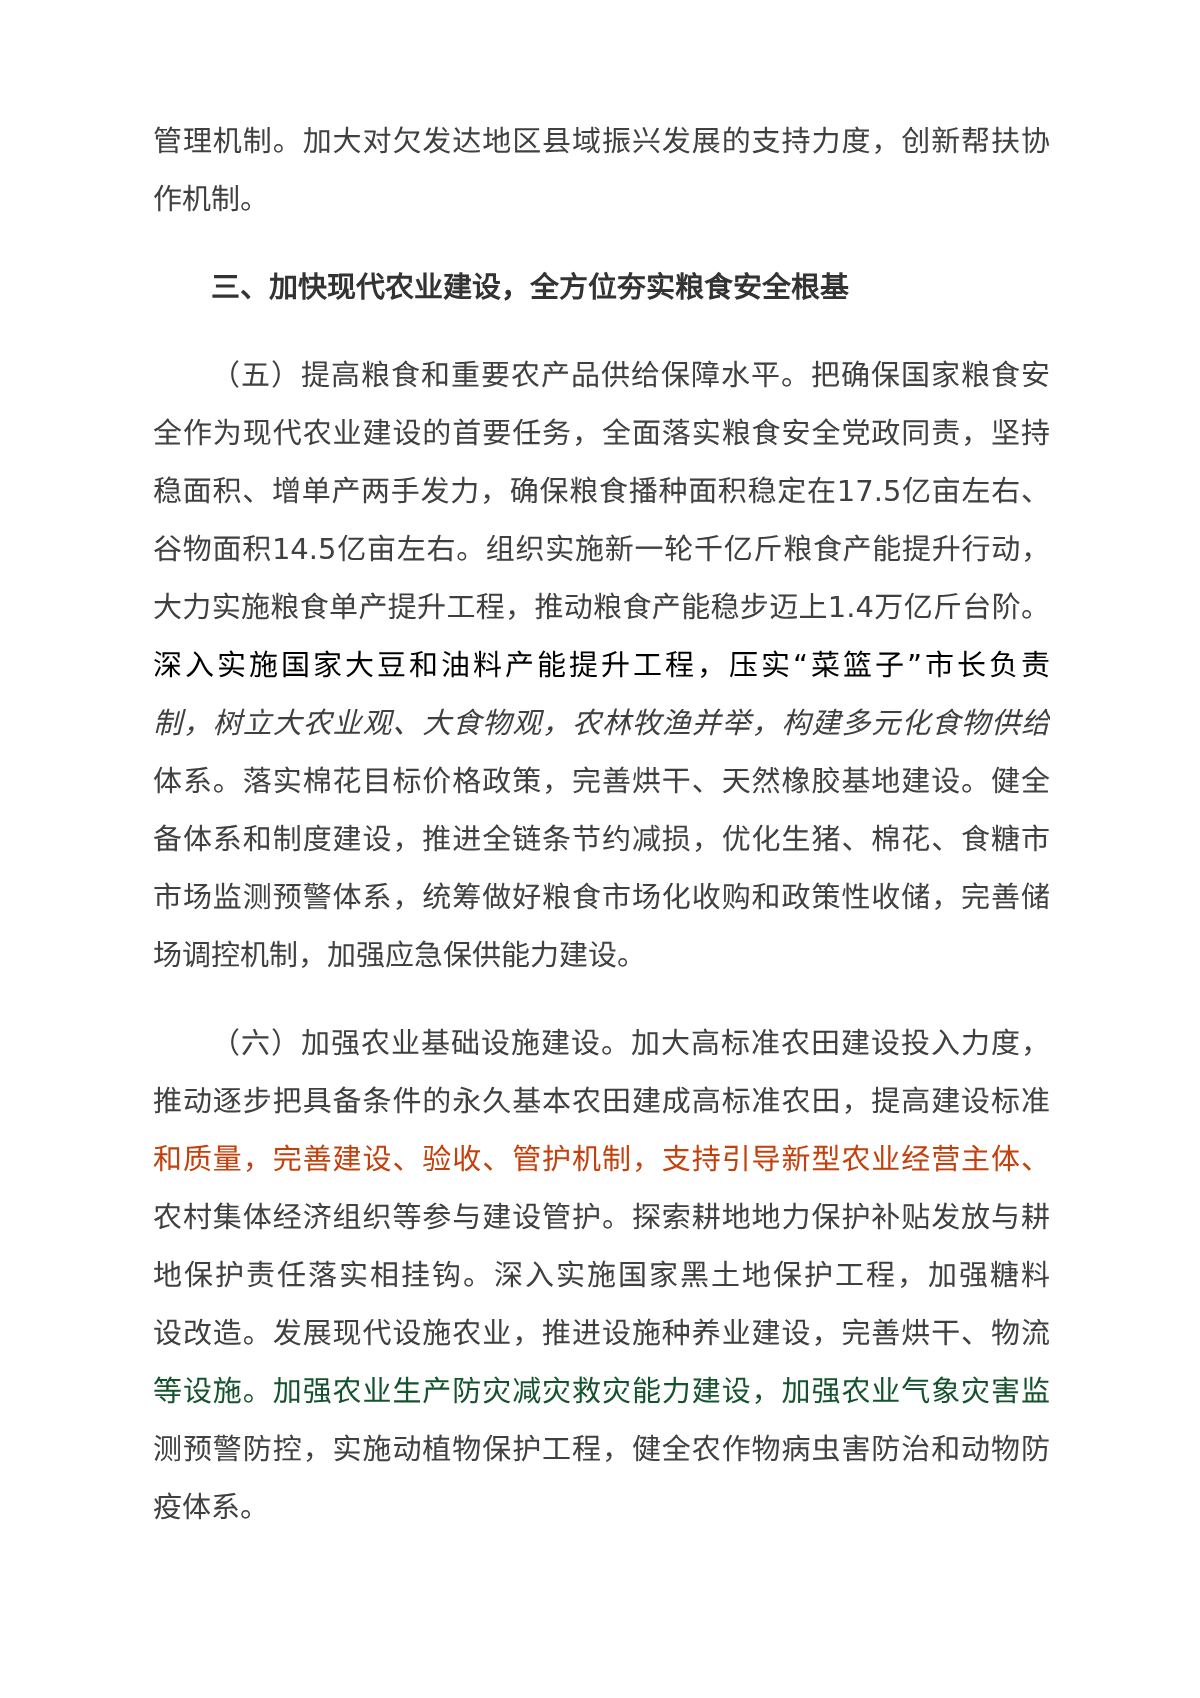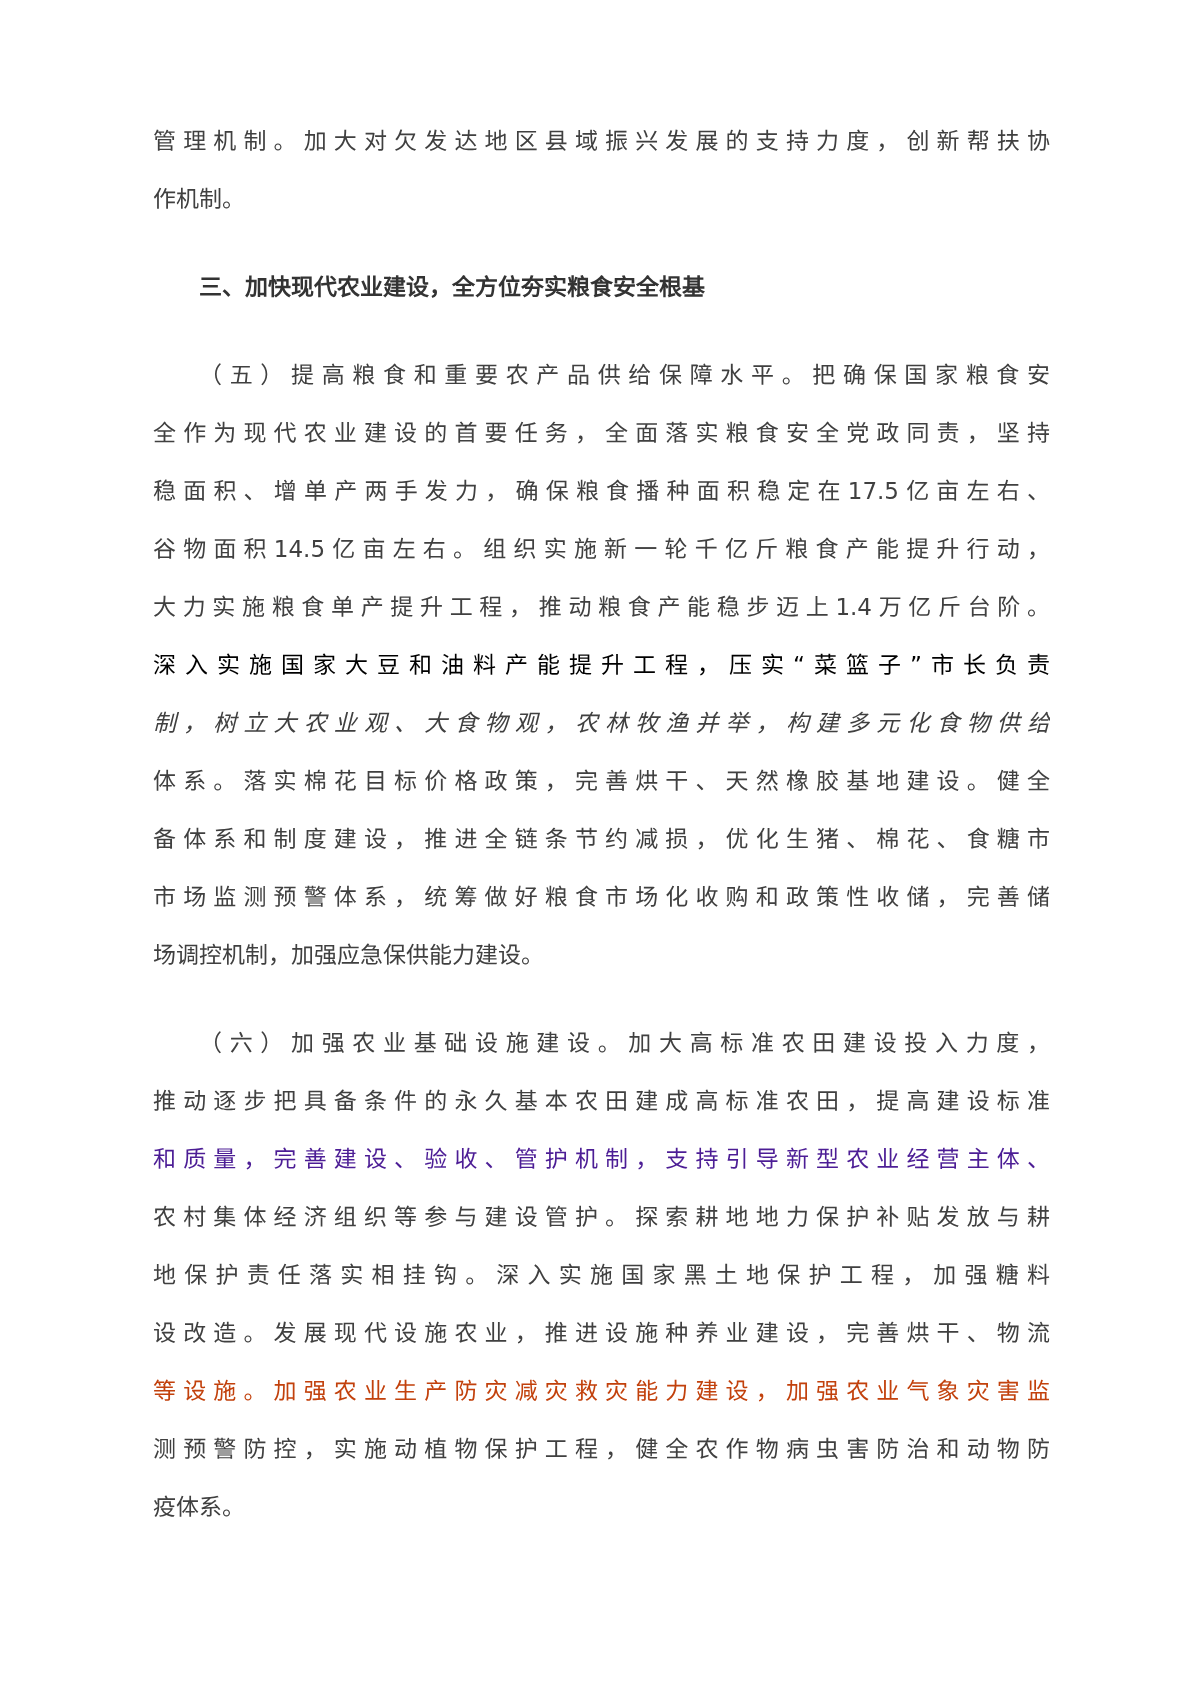--- a/index.html
+++ b/index.html
@@ -23,21 +23,21 @@
   }
   .para {
     margin: 0 0 30px 0;
   }
   .para:last-child {
     margin-bottom: 0;
   }
   .line {
     height: 58px;
     line-height: 58px;
-    font-size: 23px;
+    font-size: 29px;
     color: #404040;
     text-align: justify;
     text-align-last: justify;
     text-justify: inter-character;
     overflow: hidden;
     white-space: normal;
     letter-spacing: 0;
   }
   .line.last {
     text-align-last: left;
@@ -74,22 +74,22 @@
         <div class="line" style="color: #000000;">深入实施国家大豆和油料产能提升工程，压实“菜篮子”市长负责</div>
         <div class="line" style="color: rgb(64, 64, 64); font-style: italic;">制，树立大农业观、大食物观，农林牧渔并举，构建多元化食物供给</div>
         <div class="line" style="color: rgb(64, 64, 64);">体系。落实棉花目标价格政策，完善烘干、天然橡胶基地建设。健全</div>
         <div class="line" style="color: rgb(64, 64, 64);">备体系和制度建设，推进全链条节约减损，优化生猪、棉花、食糖市</div>
         <div class="line" style="color: rgb(64, 64, 64);">市场监测预警体系，统筹做好粮食市场化收购和政策性收储，完善储</div>
         <div class="line last" style="color: rgb(64, 64, 64);">场调控机制，加强应急保供能力建设。</div>
       </div>
       <div class="para body">
         <div class="line first" style="color: rgb(64, 64, 64);">（六）加强农业基础设施建设。加大高标准农田建设投入力度，</div>
         <div class="line" style="color: rgb(64, 64, 64);">推动逐步把具备条件的永久基本农田建成高标准农田，提高建设标准</div>
-        <div class="line" style="color: #4c1d95;">和质量，完善建设、验收、管护机制，支持引导新型农业经营主体、</div>
+        <div class="line" style="color: #c2410c;">和质量，完善建设、验收、管护机制，支持引导新型农业经营主体、</div>
         <div class="line" style="color: rgb(64, 64, 64);">农村集体经济组织等参与建设管护。探索耕地地力保护补贴发放与耕</div>
         <div class="line" style="color: rgb(64, 64, 64);">地保护责任落实相挂钩。深入实施国家黑土地保护工程，加强糖料</div>
         <div class="line" style="color: rgb(64, 64, 64);">设改造。发展现代设施农业，推进设施种养业建设，完善烘干、物流</div>
-        <div class="line" style="color: #c2410c;">等设施。加强农业生产防灾减灾救灾能力建设，加强农业气象灾害监</div>
+        <div class="line" style="color: #14532d;">等设施。加强农业生产防灾减灾救灾能力建设，加强农业气象灾害监</div>
         <div class="line" style="color: rgb(64, 64, 64);">测预警防控，实施动植物保护工程，健全农作物病虫害防治和动物防</div>
         <div class="line last" style="color: rgb(64, 64, 64);">疫体系。</div>
       </div>
     </div>
 </div>
 
 </body></html>

